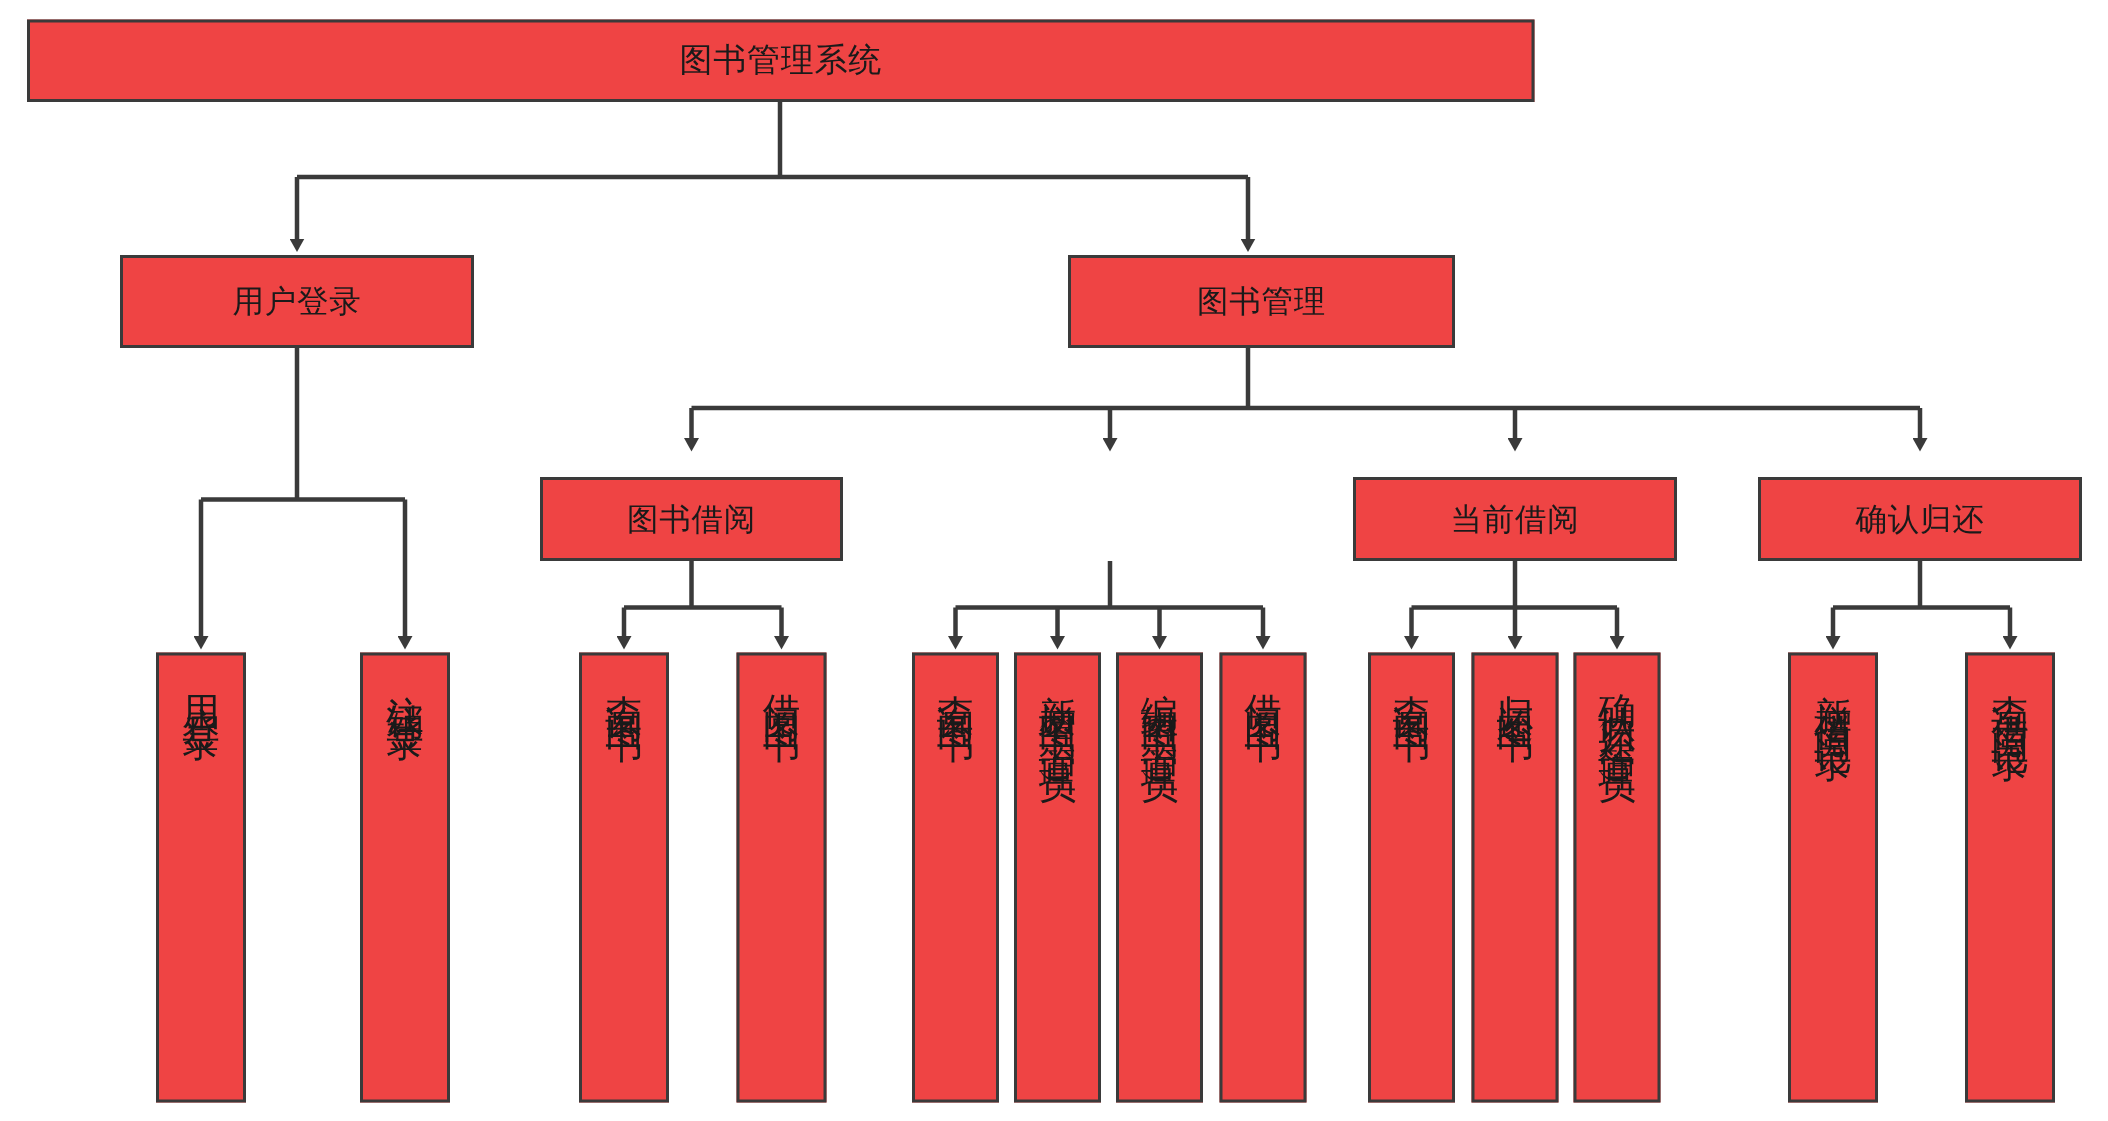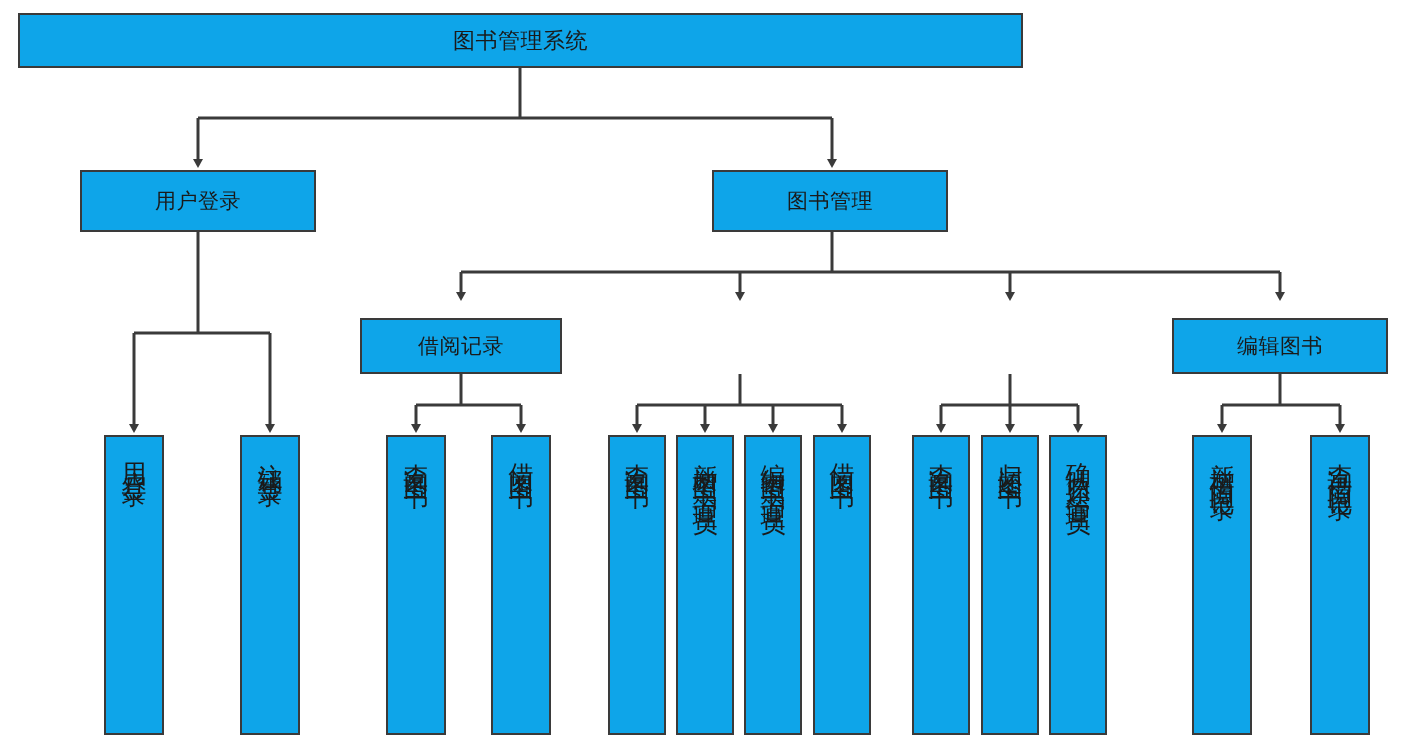--- a/index.html
+++ b/index.html
@@ -19,21 +19,21 @@
     position: absolute;
     left: 0;
     top: 0;
     width: 1405px;
     height: 747px;
     pointer-events: none;
   }
   .node {
     position: absolute;
     box-sizing: border-box;
-    background: #0ea5e9;
+    background: #ef4444;
     border: 2px solid #3a3a3a;
     display: flex;
     align-items: center;
     justify-content: center;
     color: #1a1a1a;
   }
   .node .cap {
     display: block;
     text-align: center;
     line-height: 1.18;
@@ -129,32 +129,35 @@
   </svg>
 
   <div class="node h root" style="left:18px; top:13px; width:1005px; height:55px;">
     <span class="cap">图书管理系统</span>
   </div>
 
   <div class="node h" style="left:80px; top:170px; width:236px; height:62px;">
     <span class="cap">用户登录</span>
   </div>
 
-  <div class="node h" style="left:712px; top:170px; width:236px; height:62px;">
+  <div class="node h" style="left:712px; top:170px; width:258px; height:62px;">
     <span class="cap">图书管理</span>
   </div>
 
   <div class="node h" style="left:360px; top:318px; width:202px; height:56px;">
-    <span class="cap">借阅记录</span>
-  </div>
-
-
+    <span class="cap">图书借阅</span>
+  </div>
+
+
+  <div class="node h" style="left:902px; top:318px; width:216px; height:56px;">
+    <span class="cap">当前借阅</span>
+  </div>
 
   <div class="node h" style="left:1172px; top:318px; width:216px; height:56px;">
-    <span class="cap">编辑图书</span>
+    <span class="cap">确认归还</span>
   </div>
 
   <div class="node v" style="left:104px; top:435px; width:60px; height:300px;">
     <span class="cap">用户登录</span>
   </div>
 
   <div class="node v" style="left:240px; top:435px; width:60px; height:300px;">
     <span class="cap">注销登录</span>
   </div>
 

